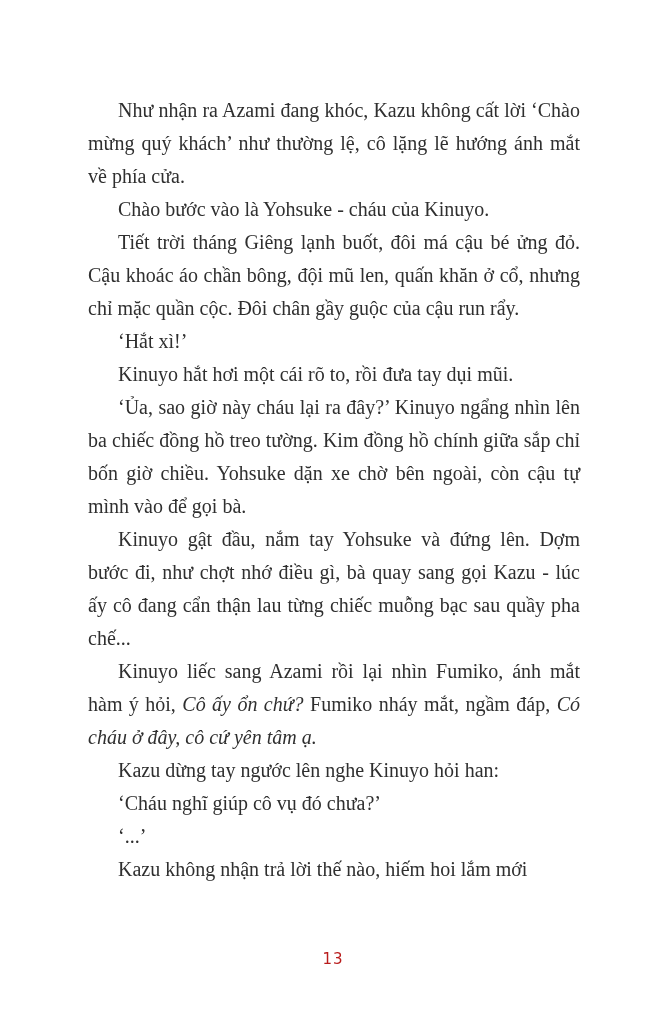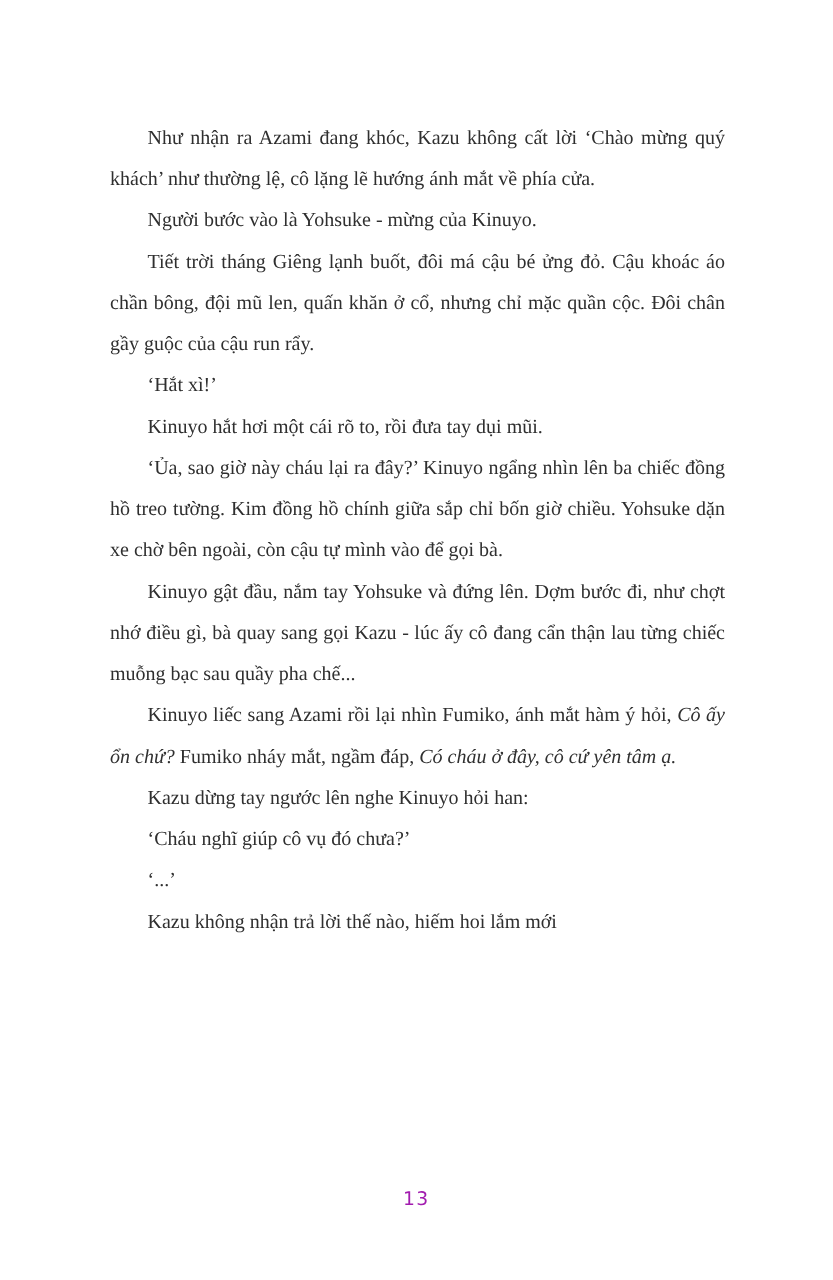--- a/index.html
+++ b/index.html
@@ -14,50 +14,50 @@
     background: #ffffff;
     overflow: hidden;
     font-family: "Liberation Serif", "DejaVu Serif", serif;
     color: #2f2f2f;
   }
   .text-block {
     position: absolute;
     top: 94px;
     left: 88px;
     width: 492px;
-    font-size: 16px;
+    font-size: 20px;
     line-height: 33px;
     text-align: justify;
   }
   .para {
     margin: 0;
     text-indent: 30px;
   }
   .para em {
     font-style: italic;
   }
   .page-number {
     position: absolute;
     bottom: 56px;
     left: 0;
     width: 100%;
     text-align: center;
     font-size: 15px;
-    color: #a21caf;
+    color: #b91c1c;
     font-family: "DejaVu Sans", sans-serif;
     letter-spacing: 1px;
   }
 </style>
 </head>
 <body>
 
 <div class="book-page">
   <div class="text-block">
       <p class="para"><span>Như nhận ra Azami đang khóc, Kazu không cất lời ‘Chào mừng quý khách’ như thường lệ, cô lặng lẽ hướng ánh mắt về phía cửa.</span></p>
-      <p class="para"><span>Người bước vào là Yohsuke - mừng của Kinuyo.</span></p>
+      <p class="para"><span>Chào bước vào là Yohsuke - cháu của Kinuyo.</span></p>
       <p class="para"><span>Tiết trời tháng Giêng lạnh buốt, đôi má cậu bé ửng đỏ. Cậu khoác áo chần bông, đội mũ len, quấn khăn ở cổ, nhưng chỉ mặc quần cộc. Đôi chân gầy guộc của cậu run rẩy.</span></p>
       <p class="para"><span>‘Hắt xì!’</span></p>
       <p class="para"><span>Kinuyo hắt hơi một cái rõ to, rồi đưa tay dụi mũi.</span></p>
       <p class="para"><span>‘Ủa, sao giờ này cháu lại ra đây?’ Kinuyo ngẩng nhìn lên ba chiếc đồng hồ treo tường. Kim đồng hồ chính giữa sắp chỉ bốn giờ chiều. Yohsuke dặn xe chờ bên ngoài, còn cậu tự mình vào để gọi bà.</span></p>
       <p class="para"><span>Kinuyo gật đầu, nắm tay Yohsuke và đứng lên. Dợm bước đi, như chợt nhớ điều gì, bà quay sang gọi Kazu - lúc ấy cô đang cẩn thận lau từng chiếc muỗng bạc sau quầy pha chế...</span></p>
       <p class="para"><span>Kinuyo liếc sang Azami rồi lại nhìn Fumiko, ánh mắt hàm ý hỏi, </span><em>Cô ấy ổn chứ?</em><span> Fumiko nháy mắt, ngầm đáp, </span><em>Có cháu ở đây, cô cứ yên tâm ạ.</em></p>
       <p class="para"><span>Kazu dừng tay ngước lên nghe Kinuyo hỏi han:</span></p>
       <p class="para"><span>‘Cháu nghĩ giúp cô vụ đó chưa?’</span></p>
       <p class="para"><span>‘...’</span></p>
       <p class="para"><span>Kazu không nhận trả lời thế nào, hiếm hoi lắm mới</span></p>

